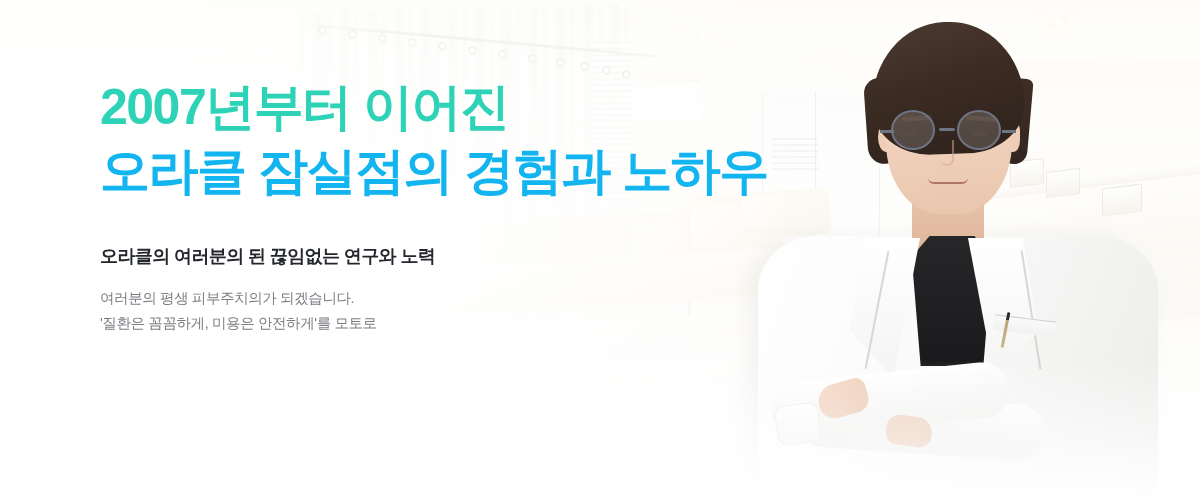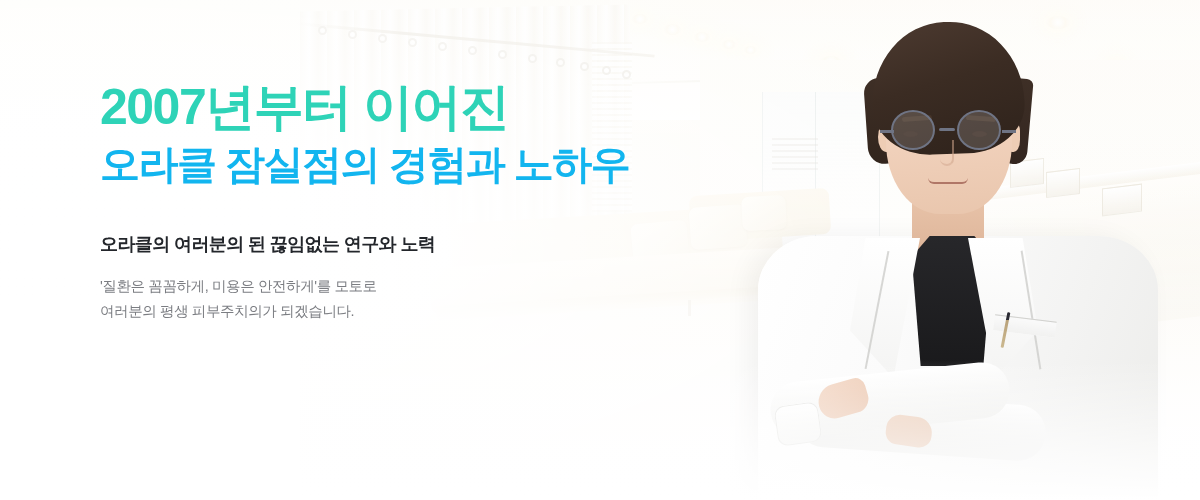--- a/index.html
+++ b/index.html
@@ -305,21 +305,21 @@
 
   
   .copy{
     position:absolute; left:100px; top:76px; width:700px; z-index:5;
   }
   .h-line1{
     font-size:50px; font-weight:700; letter-spacing:-1.5px;
     color:#2ed3b7; line-height:1.24; white-space:nowrap;
   }
   .h-line2{
-    font-size:40px; font-weight:700; letter-spacing:-1.5px;
+    font-size:50px; font-weight:700; letter-spacing:-1.5px;
     color:#12b5ef; line-height:1.24; white-space:nowrap; margin-top:2px;
   }
   .subhead{
     margin-top:42px;
     font-size:18px; font-weight:700; letter-spacing:-.6px;
     color:#23262b;
   }
   .body-copy{
     margin-top:18px;
     font-size:14.5px; font-weight:400; letter-spacing:-.4px;
@@ -432,18 +432,18 @@
     <div class="d-hand"></div>
     <div class="d-cuff"></div>
     <div class="d-soft"></div>
   </div>
 
   <div class="copy">
     <div class="h-line1">2007년부터 이어진</div>
     <div class="h-line2">오라클 잠실점의 경험과 노하우</div>
     <div class="subhead">오라클의 여러분의 된 끊임없는 연구와 노력</div>
     <div class="body-copy">
+      <div>여러분의 평생 피부주치의가 되겠습니다.</div>
       <div>'질환은 꼼꼼하게, 미용은 안전하게'를 모토로</div>
-      <div>여러분의 평생 피부주치의가 되겠습니다.</div>
     </div>
   </div>
 
 </div>
 
 </body></html>

